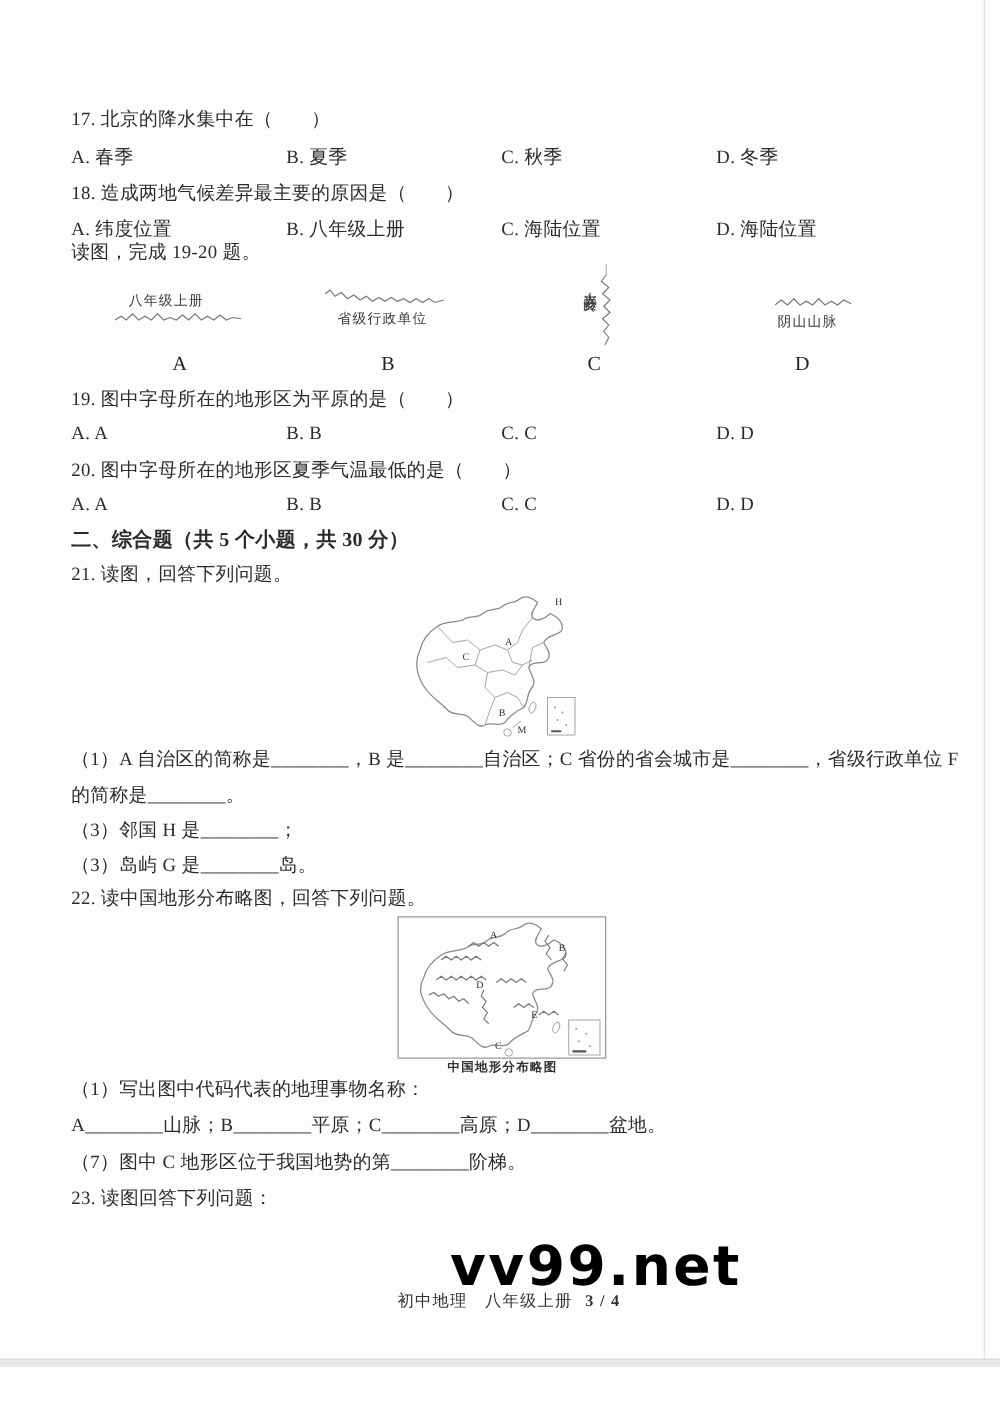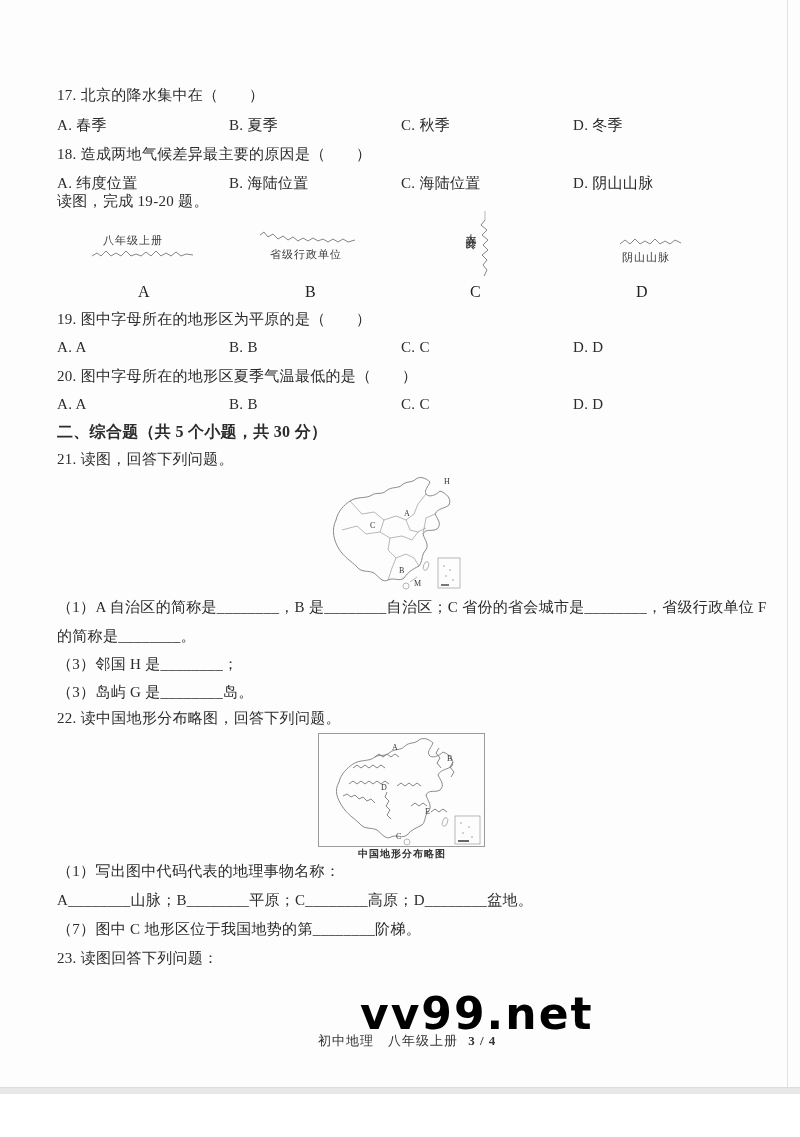--- a/index.html
+++ b/index.html
@@ -40,23 +40,23 @@
   <div class="opts" style="top:116px">
     <span>A. 春季</span>
     <span>B. 夏季</span>
     <span>C. 秋季</span>
     <span>D. 冬季</span>
   </div>
 
   <div class="line" style="top:145px">18. 造成两地气候差异最主要的原因是（　　）</div>
   <div class="opts" style="top:174px">
     <span>A. 纬度位置</span>
-    <span>B. 海陆位置</span>
+    <span>B. 八年级上册</span>
     <span>C. 海陆位置</span>
-    <span>D. 阴山山脉</span>
+    <span>D. 海陆位置</span>
   </div>
 
   <div class="line" style="top:192px">读图，完成 19-20 题。</div>
 
   <div>
     <span class="mtn-name" style="left:103px;top:233px">八年级上册</span>
     <svg style="position:absolute;left:92px;top:248px" width="102" height="12" viewBox="0 0 102 12">
       <polyline class="ridge" points="0,8 5,5 9,8 14,3 19,8 24,5 29,8 34,3 39,8 44,6 49,8 54,4 59,8 64,3 69,8 74,5 79,8 84,4 89,8 94,6 101,7"></polyline>
     </svg>
   </div>

